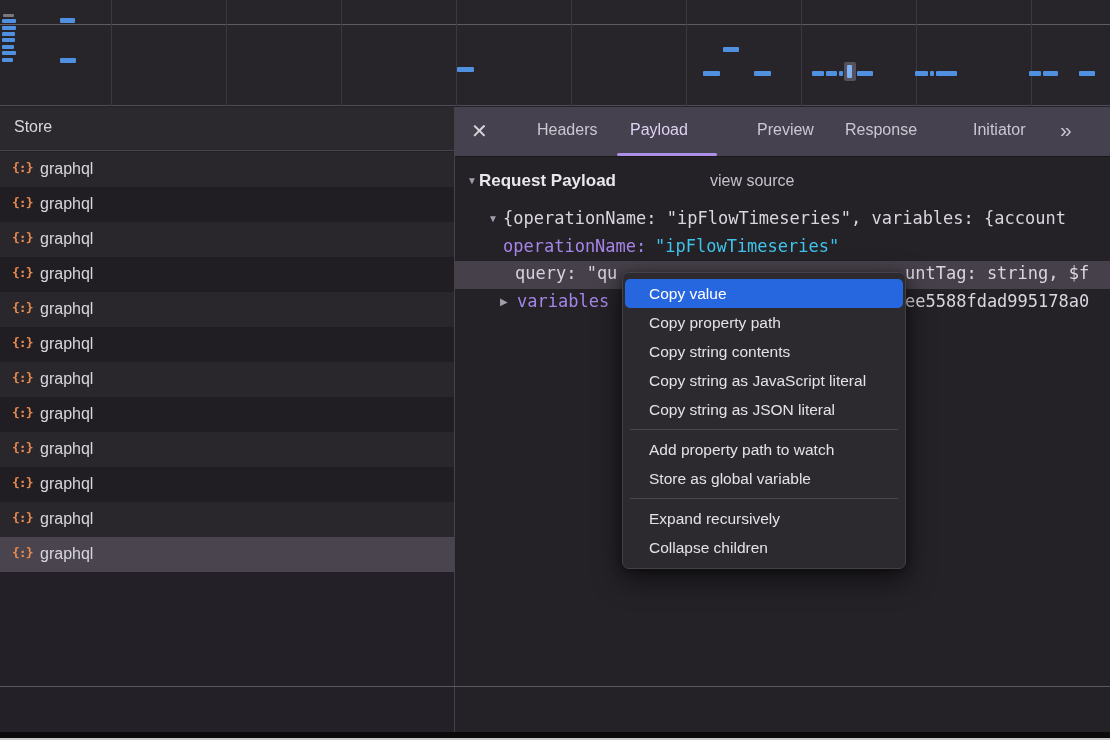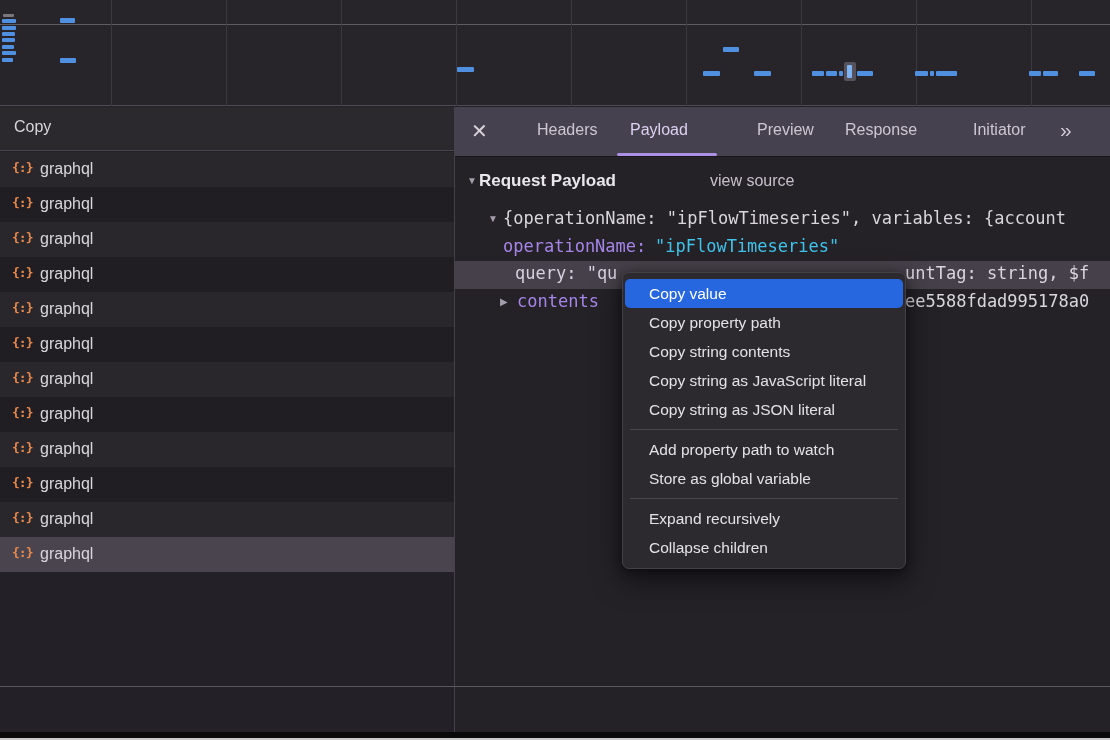--- a/index.html
+++ b/index.html
@@ -97,21 +97,21 @@
       <div class="wbar" style="left: 930px; top: 71px; width: 4px; height: 5px; background: rgb(79, 144, 224);"></div>
       <div class="wbar" style="left: 936px; top: 71px; width: 21px; height: 5px; background: rgb(79, 144, 224);"></div>
       <div class="wbar" style="left: 1029px; top: 71px; width: 12px; height: 5px; background: rgb(79, 144, 224);"></div>
       <div class="wbar" style="left: 1043px; top: 71px; width: 15px; height: 5px; background: rgb(79, 144, 224);"></div>
       <div class="wbar" style="left: 1079px; top: 71px; width: 16px; height: 5px; background: rgb(79, 144, 224);"></div>
       <div class="wbar" style="left: 847px; top: 65px; width: 5px; height: 13px; background: rgb(127, 179, 242);"></div>
     </div>
 
   <div class="left-panel">
     <div class="left-header">
-      <span class="hdr-label">Copy</span>
+      <span class="hdr-label">Store</span>
     </div>
     <div class="req-rows" id="reqRows">
         <div class="req-row odd">
           <span class="ficon" style="color: rgb(232, 137, 78);">{:}</span>
           <span class="rlabel">graphql</span>
         </div>
         <div class="req-row">
           <span class="ficon" style="color: rgb(232, 137, 78);">{:}</span>
           <span class="rlabel">graphql</span>
         </div>
@@ -188,21 +188,21 @@
     </div>
 
     <div class="row-selected-bg"></div>
     <div class="pl-row" style="top:155px;height:26px;">
       <span class="mono" style="position:absolute;left:60px;top:1px;color:#d7d0de;">query: "qu</span>
       <span class="mono frag-right" style="top:1px;">untTag: string, $f</span>
     </div>
 
     <div class="pl-row" style="top:183px;height:26px;">
       <span class="twisty" style="position:absolute;left:45px;top:6px;">▶</span>
-      <span class="mono" style="position:absolute;left:62px;top:1px;color:#a585e8;">contents</span>
+      <span class="mono" style="position:absolute;left:62px;top:1px;color:#a585e8;">variables</span>
       <span class="mono frag-right" style="top:1px;">ee5588fdad995178a0</span>
     </div>
   </div>
 
   <div class="footer-line"></div>
   <div class="bottom-black"></div>
   <div class="bottom-edge"></div>
 
   <div class="ctx-menu" id="ctxMenu">
       <div class="ctx-item highlight" style="background: rgb(38, 103, 223);">Copy value</div>

